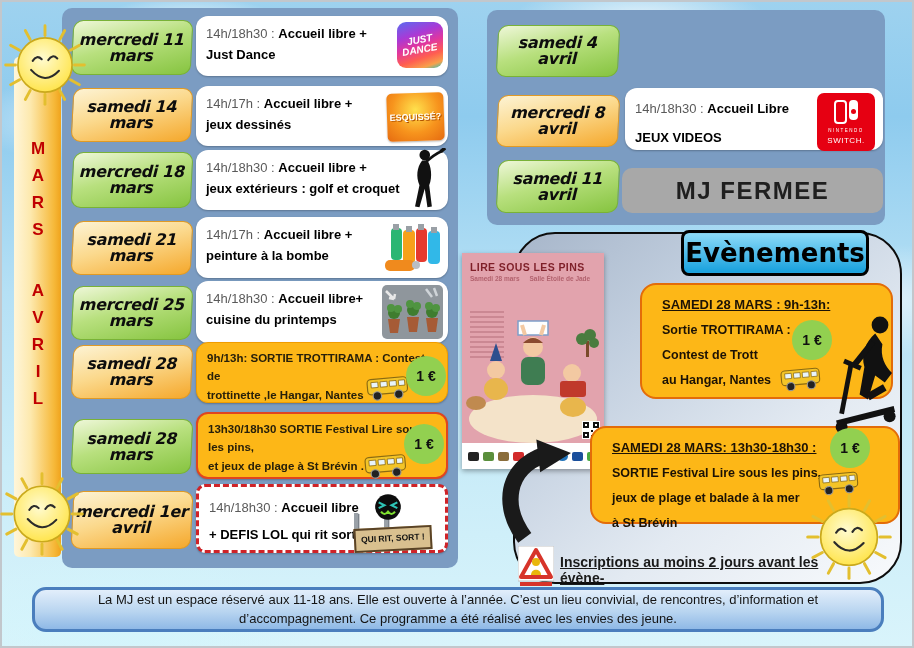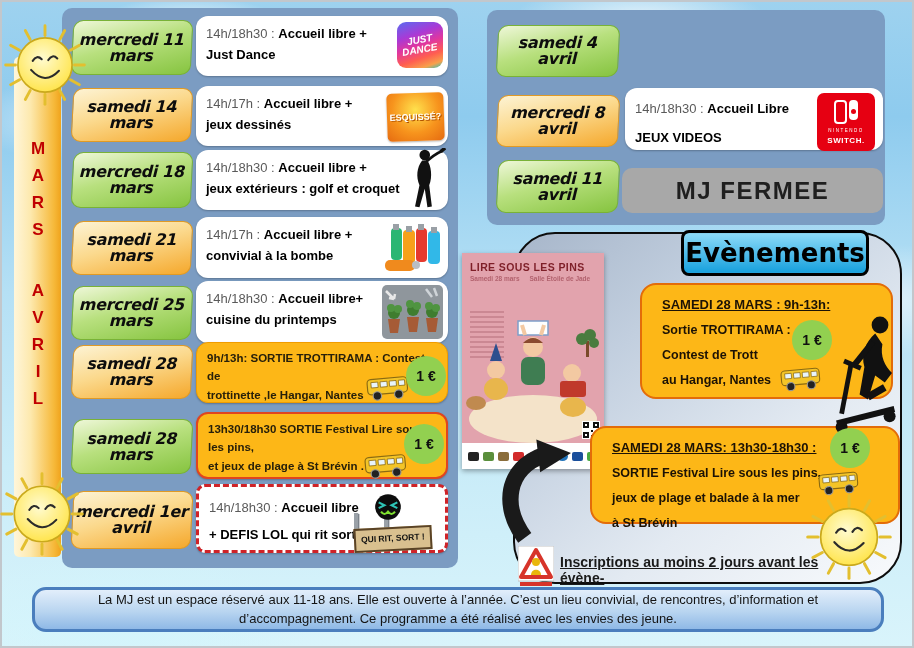--- a/index.html
+++ b/index.html
@@ -63,21 +63,21 @@
   .dixit{position:absolute;right:10px;top:8px;font-family:"Liberation Serif",serif;font-weight:bold;color:#3b2a12;
     font-size:26px;text-shadow:1px 1px 0 #c9a84c;line-height:1;}
   .switch{position:absolute;right:8px;top:5px;width:58px;height:58px;background:#e60012;border-radius:7px;
     display:flex;flex-direction:column;align-items:center;justify-content:center;gap:2px;}
   .switch .glyph{display:flex;gap:2px;}
   .switch .jc{width:9px;height:20px;border-radius:4px;}
   .switch .jcL{border:2.5px solid #fff;}
   .switch .jcR{background:#fff;position:relative;}
   .switch .jcR::after{content:"";position:absolute;left:2px;top:9px;width:5px;height:5px;border-radius:50%;background:#e60012;}
   .switch .brand{color:#fff;font-size:4.5px;letter-spacing:1.5px;}
-  .switch .name{color:#fff;font-size:8px;font-weight:bold;letter-spacing:.5px;line-height:.8;}
+  .switch .name{color:#fff;font-size:8px;font-weight:normal;letter-spacing:.5px;line-height:.8;}
   .qrs{position:absolute;right:3px;top:4px;width:94px;height:58px;}
   .qrs .lol{position:absolute;left:4px;top:0;font-size:30px;font-weight:bold;color:#9aa1a8;text-shadow:1px 1px 0 #6d737a;letter-spacing:2px;}
   .qrs .emo{position:absolute;left:26px;top:2px;width:28px;height:28px;}
   .qrs .sign{position:absolute;left:6px;top:36px;background:#d9c08f;border:2px solid #5a4326;color:#111;
     font-weight:bold;font-size:8.5px;padding:1px 5px;transform:rotate(-3deg);white-space:nowrap;}
   
   .poster{position:absolute;left:462px;top:253px;width:142px;height:216px;background:#e2a3ad;z-index:3;
     box-shadow:0 2px 5px rgba(0,0,0,.35);}
   .poster .ptitle{color:#7e1f28;font-weight:bold;font-size:10.5px;letter-spacing:.4px;padding:8px 8px 2px;}
   .poster .pmeta{display:flex;gap:10px;padding:0 8px;font-size:6.5px;color:#b2626e;font-weight:bold;}
@@ -189,21 +189,21 @@
       <path d="M24 14 C18 22 17 32 21 42 L16 66 L21 67 L27 46 L30 67 L35 66 L32 42 C36 32 34 20 30 14 Z" fill="#111"></path>
       <path d="M26 18 C32 12 40 6 47 3" stroke="#111" stroke-width="3" fill="none"></path>
       <path d="M45 4 L50 0" stroke="#111" stroke-width="4"></path>
     </svg>
   </div>
 
   <div class="date-btn orange" style="left:72px;top:221px;height:52px;">samedi 21 mars</div>
   <div class="card" style="left:196px;top:217px;width:252px;height:61px;box-sizing:border-box;">
     <span class="time">14h/17h :</span>
     <span class="b">Accueil libre +</span><br>
-    <span class="b">convivial à la bombe</span>
+    <span class="b">peinture à la bombe</span>
     <svg class="spray" width="60" height="52" viewBox="0 0 60 52">
       <rect x="8" y="6" width="11" height="32" rx="4" fill="#2bb673"></rect>
         <rect x="10" y="2" width="6" height="6" fill="#9aa0a6"></rect>
       <rect x="20" y="8" width="12" height="34" rx="4" fill="#f7a11a"></rect>
         <rect x="23" y="4" width="6" height="6" fill="#9aa0a6"></rect>
       <rect x="33" y="6" width="11" height="34" rx="4" fill="#e63a2e"></rect>
         <rect x="35" y="2" width="6" height="6" fill="#9aa0a6"></rect>
       <rect x="45" y="9" width="12" height="33" rx="4" fill="#31b8e8"></rect>
         <rect x="48" y="5" width="6" height="6" fill="#9aa0a6"></rect>
       <rect x="2" y="38" width="30" height="11" rx="5" fill="#f08a1d"></rect>

